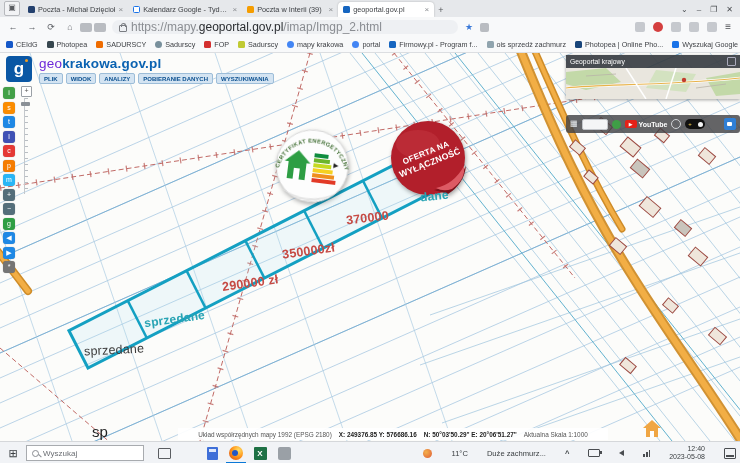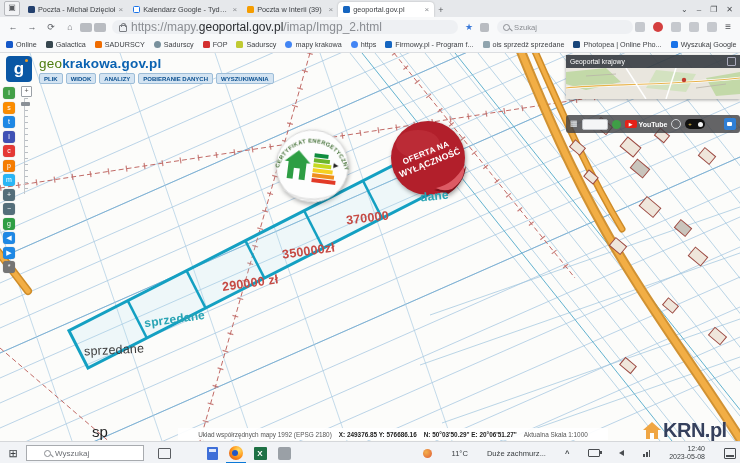--- a/index.html
+++ b/index.html
@@ -36,21 +36,21 @@
   .bm{display:flex;align-items:center;gap:3px;white-space:nowrap}
   .bm .fv{width:7px;height:7px;border-radius:1.5px;flex:0 0 auto}
   
   #map{position:absolute;left:0;top:53px;width:740px;height:388px;background:#fcfcfa}
   #map svg.base{position:absolute;left:0;top:0}
   
   #gphead{position:absolute;left:6px;top:3px;z-index:10}
   #gplogo{width:26px;height:26px;background:#0a57a4;border-radius:4px;color:#fff;font-size:17px;font-weight:bold;text-align:center;line-height:25px;float:left;position:relative}
   #gplogo i{position:absolute;top:3px;right:4px;width:3px;height:3px;border-radius:50%;background:#f29c1f}
   #gptitle{margin-left:33px;font-size:13.5px;letter-spacing:.2px}
-  #gptitle .g1{color:#4d7c0f}.#gptitle .g2{color:#0a62b1}
+  #gptitle .g1{color:#6d28d9}.#gptitle .g2{color:#0a62b1}
   #gptitle .g2{color:#0a62b1;font-weight:bold}
   #gpmenu{margin-left:33px;margin-top:2px;display:flex;gap:3px}
   #gpmenu .mi{background:#d4e4f2;border:1px solid #9dbdd8;color:#0a4f8f;font-size:6px;font-weight:bold;padding:1.5px 4px;border-radius:2px;white-space:nowrap}
   
   #ltools{position:absolute;left:3px;top:34px;width:14px;display:flex;flex-direction:column;gap:2.5px;z-index:10}
   #ltools .ti{width:12px;height:12px;border-radius:3px;color:#fff;font-size:7px;line-height:12px;text-align:center;box-shadow:0 0 1px rgba(0,0,0,.4)}
   #zslider{position:absolute;left:21px;top:33px;width:10px;z-index:9}
   #zslider .plus{width:9px;height:9px;background:#fff;border:1px solid #9aa0a6;font-size:7px;line-height:8px;text-align:center;color:#555;border-radius:1px}
   #zslider .track{margin:1px auto 0;width:3px;height:96px;background:repeating-linear-gradient(#b9bec3 0 1px,transparent 1px 6px);border-left:1px solid #c4c8cc}
   #zslider .knob{position:absolute;left:0;top:16px;width:9px;height:4px;background:#8a9096;border-radius:1px}
@@ -83,21 +83,21 @@
   #splabel{position:absolute;left:92px;top:370px;z-index:30;font-size:15px;color:#222}
   
   #statusbar{position:absolute;left:178px;top:375px;width:430px;height:12px;background:rgba(255,255,255,.92);z-index:40;display:flex;align-items:center;justify-content:center;gap:7px;font-size:6.4px;color:#555}
   #statusbar b{color:#222;font-weight:bold}
   
   #krn{position:absolute;left:642px;top:419px;z-index:60;display:flex;align-items:center;gap:1px;opacity:.95}
   #krn .txt{font-size:20px;font-weight:bold;color:#2b3654;letter-spacing:-.5px;text-shadow:0 0 2px rgba(255,255,255,.8)}
   
   #taskbar{position:absolute;left:0;top:441px;width:740px;height:22px;background:#f1f3f6;border-top:1px solid #d5d7da;display:flex;align-items:center;z-index:55}
   #start{width:26px;text-align:center;font-size:11px;color:#3c4043}
-  #tsearch{width:118px;height:16px;background:#fff;border:1px solid #a8abaf;display:flex;align-items:center;gap:4px;padding:0 17px;box-sizing:border-box;color:#6b6e73;font-size:8px}
+  #tsearch{width:118px;height:16px;background:#fff;border:1px solid #a8abaf;display:flex;align-items:center;gap:4px;padding:0 5px;box-sizing:border-box;color:#6b6e73;font-size:8px}
   .tbicons{display:flex;align-items:center;margin-left:8px}
   .tbtn{width:24px;height:22px;display:flex;align-items:center;justify-content:center;position:relative}
   .tbtn .tv{width:11px;height:9px;border:1.2px solid #5a5d61;border-radius:1px}
   .calc{width:11px;height:13px;background:#3f6fd8;border-radius:1px;position:relative}
   .calc::before{content:"";position:absolute;top:2px;left:2px;right:2px;height:3px;background:#dfe8fb}
   .ffx{width:14px;height:14px;border-radius:50%;background:radial-gradient(circle at 68% 30%,#ffe066 0%,#ff9a1f 45%,#e4590c 85%);position:relative}
   .ffx::after{content:"";position:absolute;left:3px;top:4px;width:6px;height:6px;border-radius:50%;background:#2457c5}
   .tbtn.active::before{content:"";position:absolute;bottom:0;left:2px;right:2px;height:2px;background:#0a78d7}
   .excel{width:13px;height:13px;background:#1e7145;color:#fff;font-size:8px;font-weight:bold;display:flex;align-items:center;justify-content:center;border-radius:1px}
   .grayapp{width:13px;height:13px;background:#9aa0a6;border-radius:2px}
@@ -155,42 +155,38 @@
   <span class="nv puzzle" style="margin-left:4px"></span>
   <span class="nv puzzle" style="margin-left:2px"></span>
   <div class="urlbox">
     <span class="lock"></span>
     <span>
       <span class="urlpre">https://mapy.</span><span class="urldom">geoportal.gov.pl</span><span class="urlpath">/imap/Imgp_2.html</span>
     </span>
   </div>
   <span class="star">★</span>
   <span class="puzzle"></span>
-  <div class="searchbox">
-    <span class="mag"></span>
-    <span>Szukaj</span>
-  </div>
   <div id="abicons">
     <span class="ic"></span>
     <span class="ic red"></span>
     <span class="ic"></span>
     <span class="ic"></span>
     <span class="ic"></span>
     <span class="burger">≡</span>
   </div>
 </div>
 
 <div id="bookmarksbar">
   <span class="bm">
       <span class="fv" style="background:#1558c8"></span>
-      <span>Online</span>
+      <span>CEIdG</span>
     </span>
   <span class="bm">
       <span class="fv" style="background:#37474f"></span>
-      <span>Galactica</span>
+      <span>Photopea</span>
     </span>
   <span class="bm">
       <span class="fv" style="background:#ef6c00"></span>
       <span>SADURSCY</span>
     </span>
   <span class="bm">
       <span class="fv" style="background:#78909c;border-radius:50%"></span>
       <span>Sadurscy</span>
     </span>
   <span class="bm">
@@ -200,29 +196,29 @@
   <span class="bm">
       <span class="fv" style="background:#c0ca33"></span>
       <span>Sadurscy</span>
     </span>
   <span class="bm">
       <span class="fv" style="background:#4285f4;border-radius:50%"></span>
       <span>mapy krakowa</span>
     </span>
   <span class="bm">
       <span class="fv" style="background:#4285f4;border-radius:50%"></span>
-      <span>https</span>
+      <span>portal</span>
     </span>
   <span class="bm">
       <span class="fv" style="background:#1565c0"></span>
       <span>Firmowy.pl - Program f...</span>
     </span>
   <span class="bm">
       <span class="fv" style="background:#90a4ae"></span>
-      <span>ois sprzedż sprzedane</span>
+      <span>ois sprzedż zachmurz</span>
     </span>
   <span class="bm">
       <span class="fv" style="background:#18457a"></span>
       <span>Photopea | Online Pho...</span>
     </span>
   <span class="bm">
       <span class="fv" style="background:#1a73e8"></span>
       <span>Wyszukaj Google</span>
     </span>
 
@@ -463,21 +459,20 @@
     <span>Aktualna Skala 1:1000</span>
   </div>
 </div>
 
 <div id="krn">
   <svg width="20" height="19" viewBox="0 0 20 19">
     <polygon points="1,9 10,1 19,9" fill="#f0a23a"></polygon>
     <rect x="4" y="9" width="12" height="9" fill="#f0a23a"></rect>
     <rect x="8" y="12" width="4" height="6" fill="#ffffff"></rect>
   </svg>
-  <span class="txt">KRN.pl</span>
 </div>
 
 <div id="taskbar">
   <div id="start">⊞</div>
   <div id="tsearch">
     <span class="mag"></span>
     <span>Wyszukaj</span>
   </div>
   <div class="tbicons">
     <div class="tbtn">

